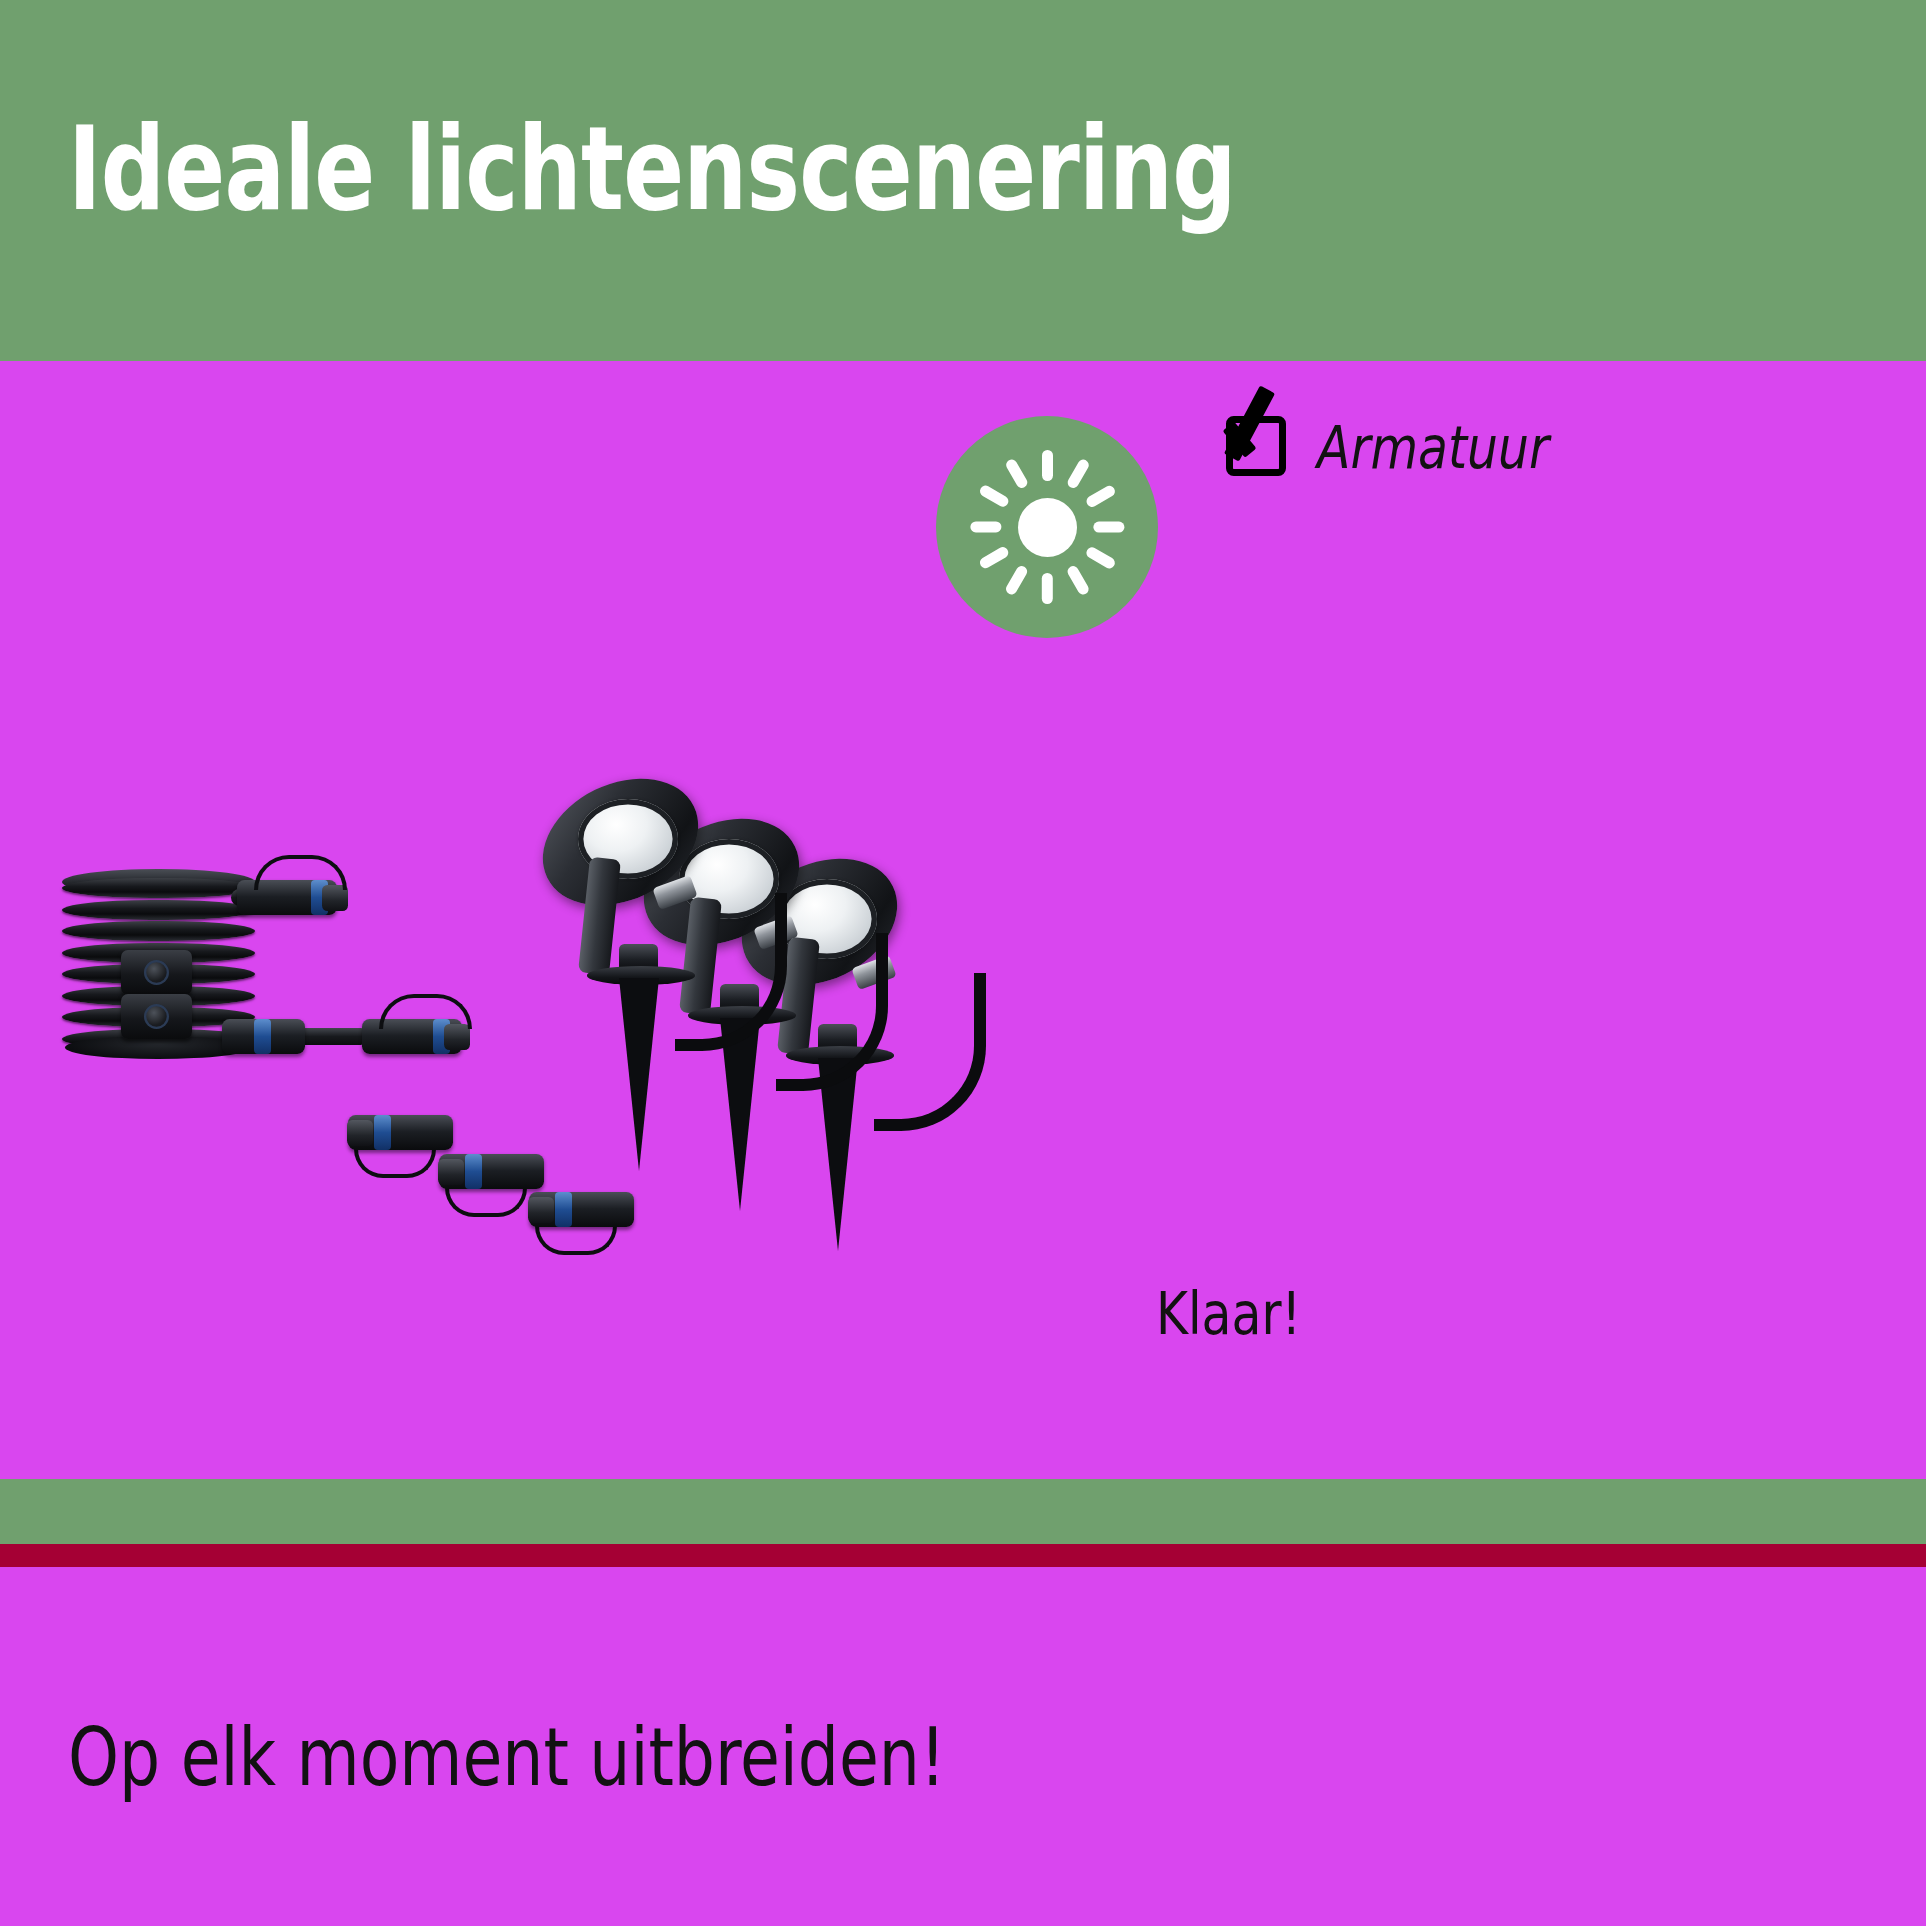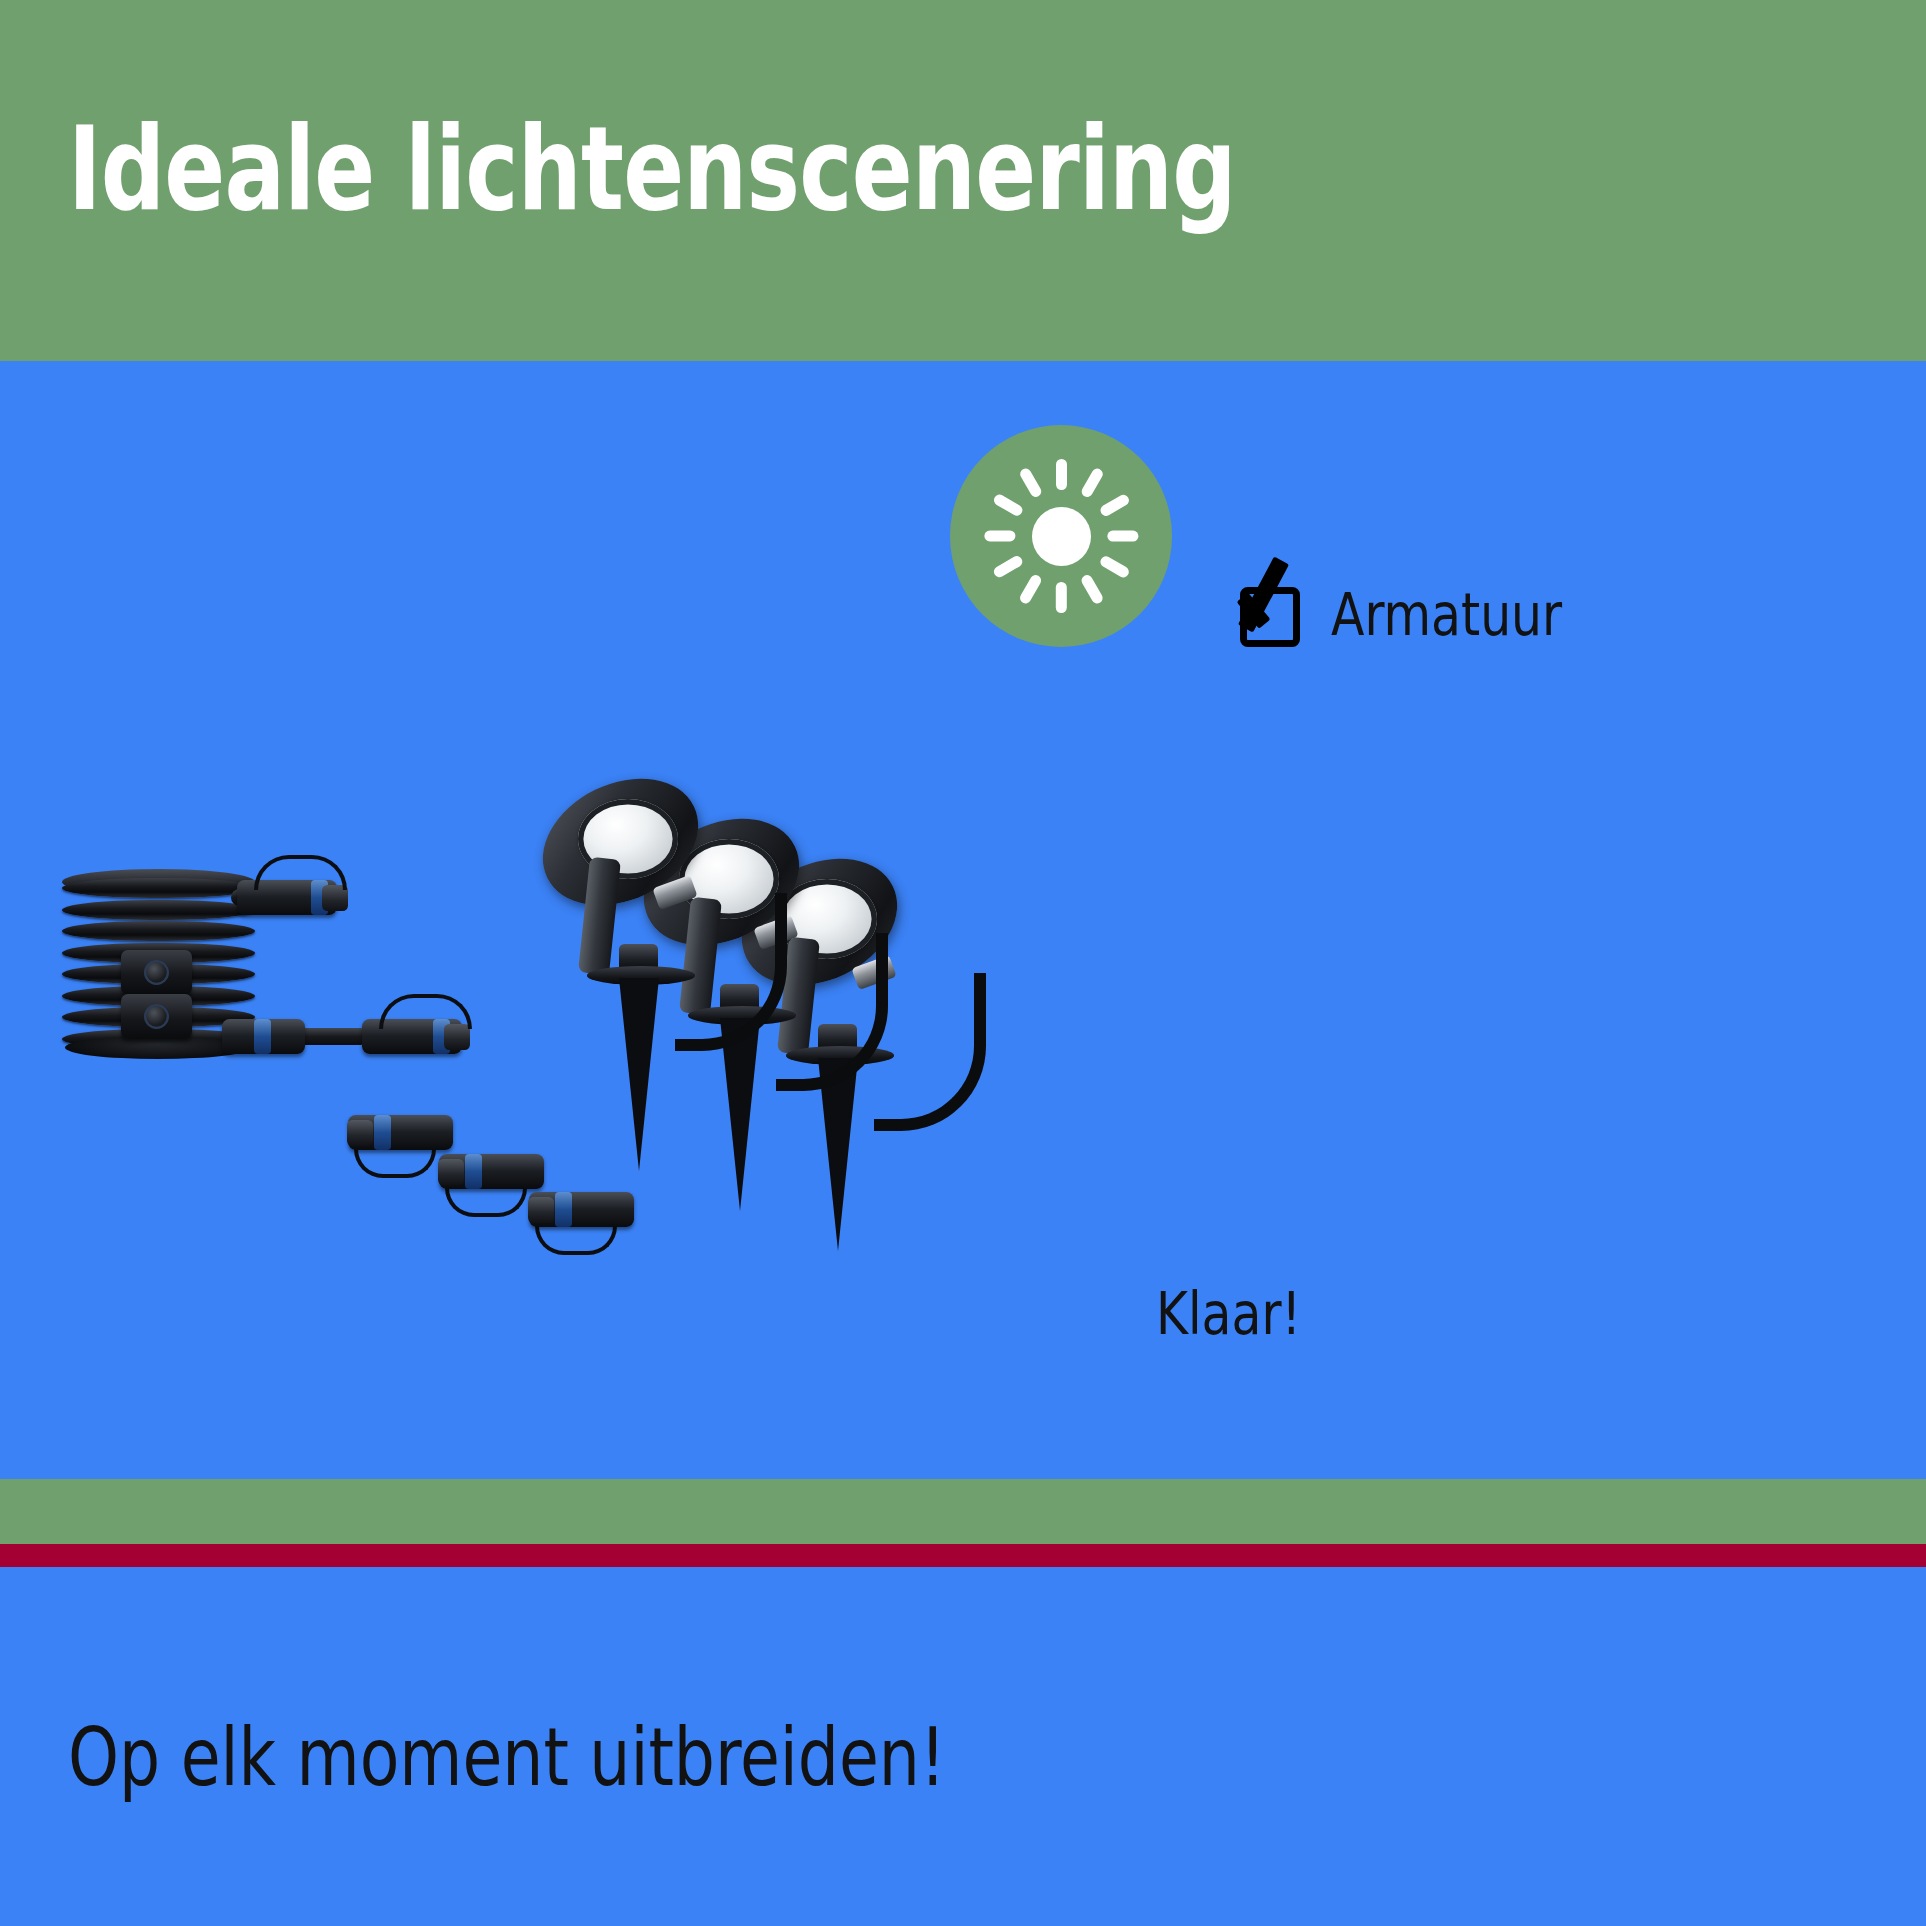--- a/index.html
+++ b/index.html
@@ -1,19 +1,19 @@
 <!DOCTYPE html>
 <html style="font-size:12.3px"><head>
 <meta charset="utf-8">
 <style>
   html,body{margin:0;padding:0;background:#fff;}
   body{width:1926px;height:1926px;overflow:hidden;
        font-family:"Liberation Sans", sans-serif;}
 
-  .canvas{position:relative;width:1926px;height:1926px;background:#3b82f6;}
+  .canvas{position:relative;width:1926px;height:1926px;background:#d946ef;}
 
   
   .header-band{position:absolute;left:0;top:0;width:1926px;height:361px;
                background:#70A06E;}
   .header-title{position:absolute;left:68px;top:108px;
                 font-family:"Liberation Sans Narrow","DejaVu Sans Condensed","Liberation Sans",sans-serif;
                 font-weight:700;font-size:116px;line-height:1.05;
                 color:#ffffff;letter-spacing:-0.8px;
                 transform:scaleX(0.86);transform-origin:left top;
                 white-space:nowrap;}
@@ -72,21 +72,21 @@
                border-left:20px solid transparent;border-right:20px solid transparent;
                border-top:193px solid #0c0d10;}
   .spot .hinge{position:absolute;left:116px;top:97px;width:40px;height:23px;border-radius:4.6px;
                background:linear-gradient(180deg,#dfe2e6 0%,#8f949b 40%,#3b4046 100%);transform:rotate(-20deg);}
   .spot .lead{position:absolute;left:136px;top:109px;width:100px;height:146px;
               border:12.3px solid #0b0c0e;border-left:none;border-top:none;
               border-radius:0 0 85px 0;background:transparent;}
 
   
   .checklist{position:absolute;left:932px;top:416px;width:963px;height:1017px;}
-  .crow{position:absolute;left:18px;width:963px;height:231px;display:flex;align-items:flex-end;}
+  .crow{position:absolute;left:4px;width:963px;height:231px;display:flex;align-items:flex-start;font-style:italic;}
   .icon-circle{position:relative;width:222px;height:222px;border-radius:50%;flex:0 0 222px;}
   .icon-circle.on{background:#70A06E;}
   .icon-circle.off{background:#CEDFC6;}
 
   .sun{position:absolute;left:50%;top:50%;width:154px;height:154px;margin:-77px 0 0 -77px;}
   .sun .core{position:absolute;left:48px;top:48px;width:59px;height:59px;border-radius:50%;background:#fff;}
   .sun .ray{position:absolute;left:72px;top:0px;width:10.8px;height:31px;border-radius:5.4px;background:#fff;
             transform-origin:5.4px 77px;}
 
   .cableicon{position:absolute;left:50%;top:50%;width:170px;height:100px;margin:-50px 0 0 -85px;}

